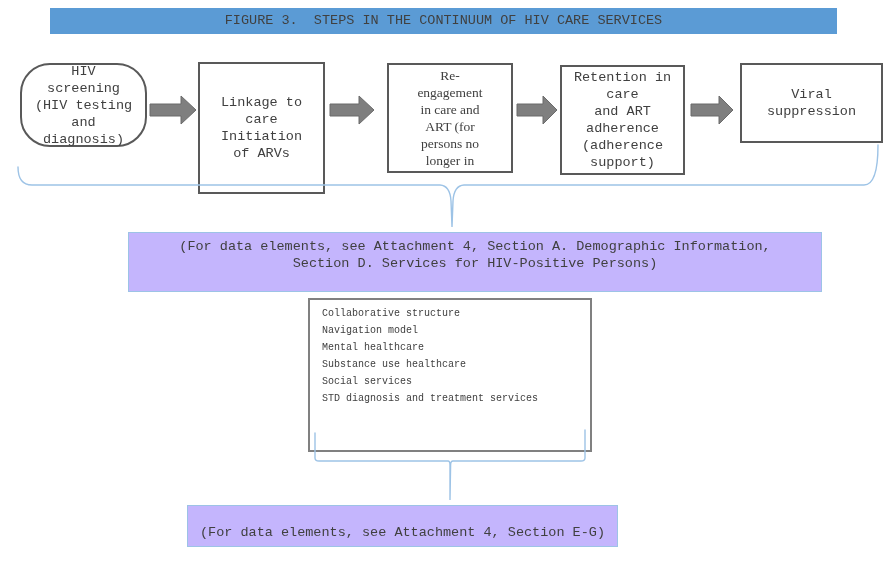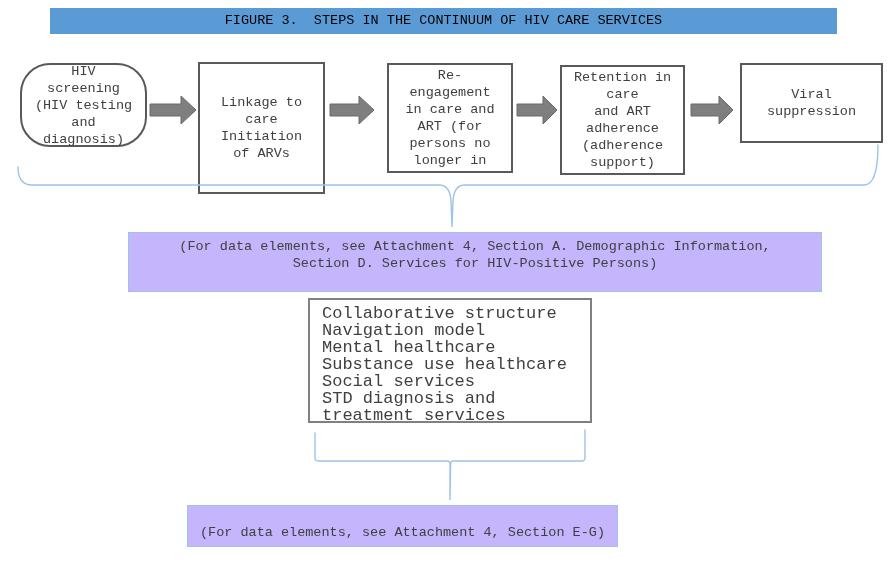--- a/index.html
+++ b/index.html
@@ -4,52 +4,52 @@
 <style>
   html,body{margin:0;padding:0;background:#ffffff;}
   .page{
     position:relative;width:889px;height:562px;background:#ffffff;overflow:hidden;
     font-family:"Liberation Mono","DejaVu Sans Mono",monospace;color:#404040;
   }
   .abs{position:absolute;box-sizing:border-box;}
 
   .titlebar{
     left:50px;top:8px;width:787px;height:26px;background:#5B9BD5;
-    color:#000000;font-size:13.5px;line-height:26px;text-align:center;white-space:pre;
+    color:#404040;font-size:13.5px;line-height:26px;text-align:center;white-space:pre;
   }
 
   .fbox{
     border:2px solid #595959;background:#ffffff;
     display:flex;align-items:center;justify-content:center;
     text-align:center;font-size:13.5px;line-height:17px;white-space:pre;
   }
   #box-1{left:20px;top:63px;width:127px;height:84px;border-radius:30px;}
   #box-2{left:198px;top:62px;width:127px;height:132px;}
-  #box-3{left:387px;top:63px;width:126px;height:110px;}
+  #box-3{left:387px;top:63px;width:126px;height:110px;font-family:Liberation Serif, serif;}
   #box-4{left:560px;top:65px;width:125px;height:110px;}
   #box-5{left:740px;top:63px;width:143px;height:80px;}
 
   .arrow{overflow:visible;}
   #arrow-1{left:150px;top:95px;}
   #arrow-2{left:330px;top:95px;}
   #arrow-3{left:517px;top:95px;}
   #arrow-4{left:691px;top:95px;}
 
   .note{
     border:1px solid #9DC3E6;background:#c4b5fd;
     font-size:13.5px;line-height:17px;text-align:center;white-space:pre;
   }
   #note-demographic{left:128px;top:232px;width:694px;height:60px;padding-top:5px;}
   #note-eg{left:187px;top:505px;width:431px;height:42px;padding-top:18px;}
 
   .listbox{
-    left:308px;top:298px;width:284px;height:125px;
+    left:308px;top:298px;width:284px;height:154px;
     border:2px solid #808080;background:#ffffff;
     padding:5px 16px 0 12px;
-    font-size:17px;line-height:17px;white-space:pre-wrap;text-align:left;
+    font-size:10px;line-height:17px;white-space:pre-wrap;text-align:left;
   }
 </style>
 </head>
 <body>
 
 <div class="page">
 
   <div class="abs titlebar">FIGURE 3.  STEPS IN THE CONTINUUM OF HIV CARE SERVICES</div>
 
   <div class="abs fbox" id="box-1">HIV

